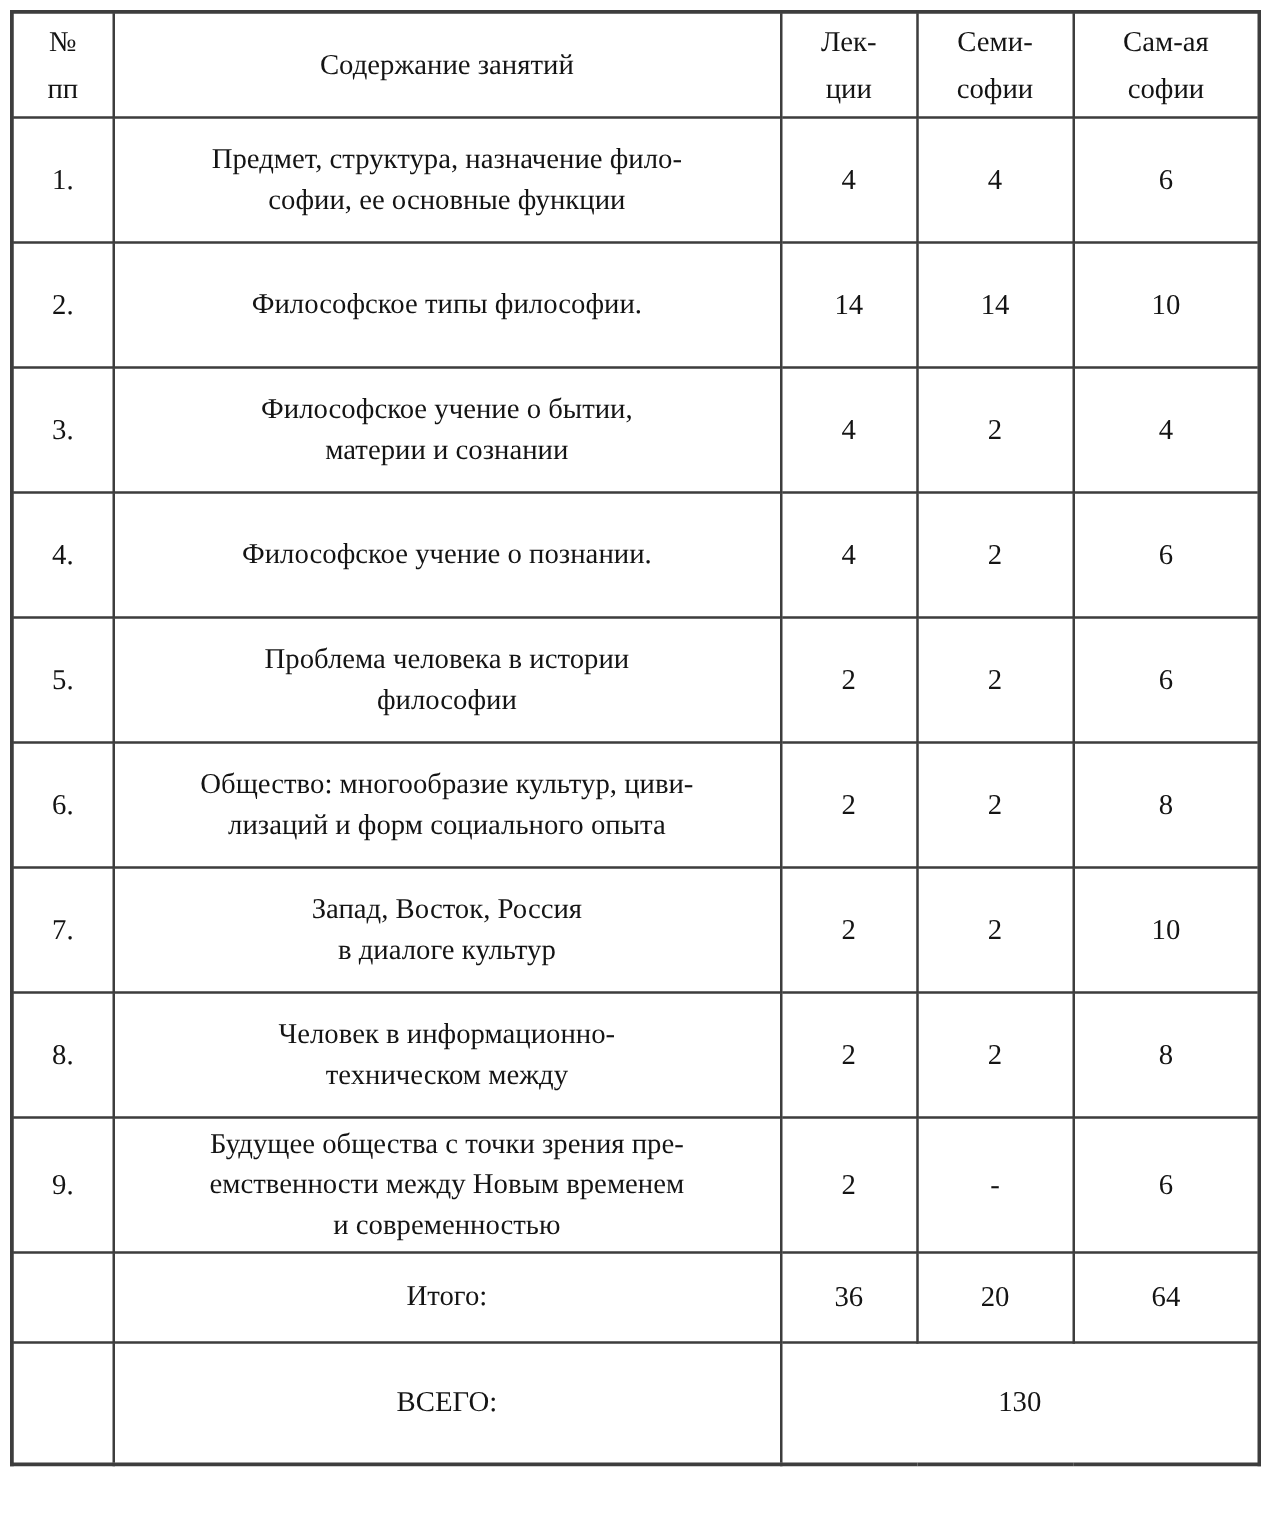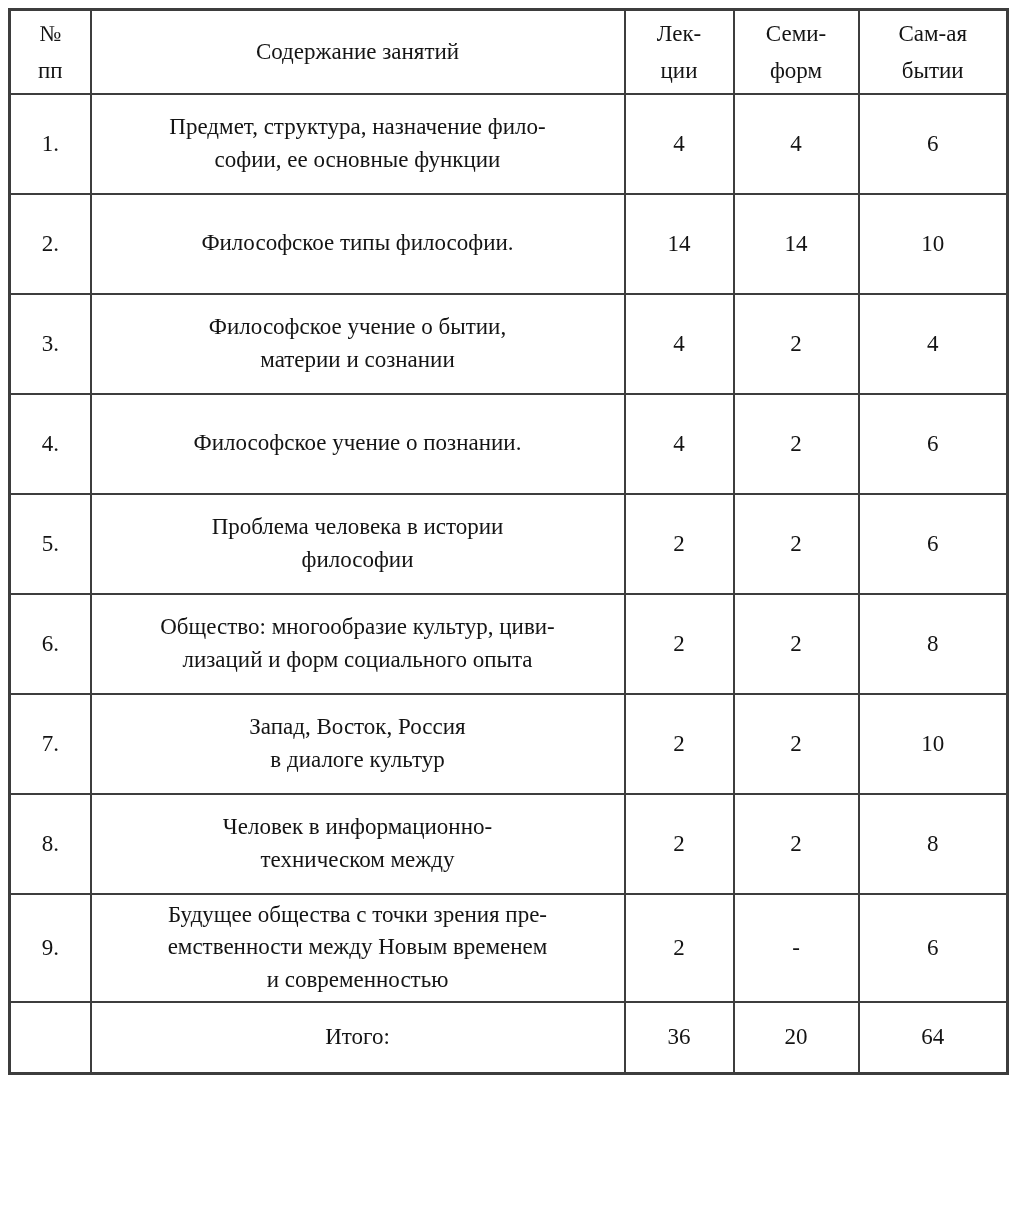--- a/index.html
+++ b/index.html
@@ -60,23 +60,23 @@
     <col style="width:149px">
   </colgroup>
   <tbody>
       <tr style="height:84px">
     <th>№
 пп</th>
     <th>Содержание занятий</th>
     <th>Лек-
 ции</th>
     <th>Семи-
-форм</th>
+софии</th>
     <th>Сам-ая
-бытии</th>
+софии</th>
   </tr>
 
   <tr style="height:100px">
     <td class="cell-no">1.</td>
     <td class="cell-content">Предмет, структура, назначение фило-
 софии, ее основные функции</td>
     <td class="cell-num">4</td>
     <td class="cell-num">4</td>
     <td class="cell-num">6</td>
   </tr>
@@ -153,14 +153,19 @@
   </tr>
 
   <tr style="height:72px">
     <td class="cell-no"></td>
     <td class="cell-content">Итого:</td>
     <td class="cell-num">36</td>
     <td class="cell-num">20</td>
     <td class="cell-num">64</td>
   </tr>
 
+  <tr style="height:98px">
+    <td class="cell-no"></td>
+    <td class="cell-content">ВСЕГО:</td>
+    <td class="cell-num" colspan="3">130</td>
+  </tr>
 </tbody>
   </table>
 
 </body></html>

